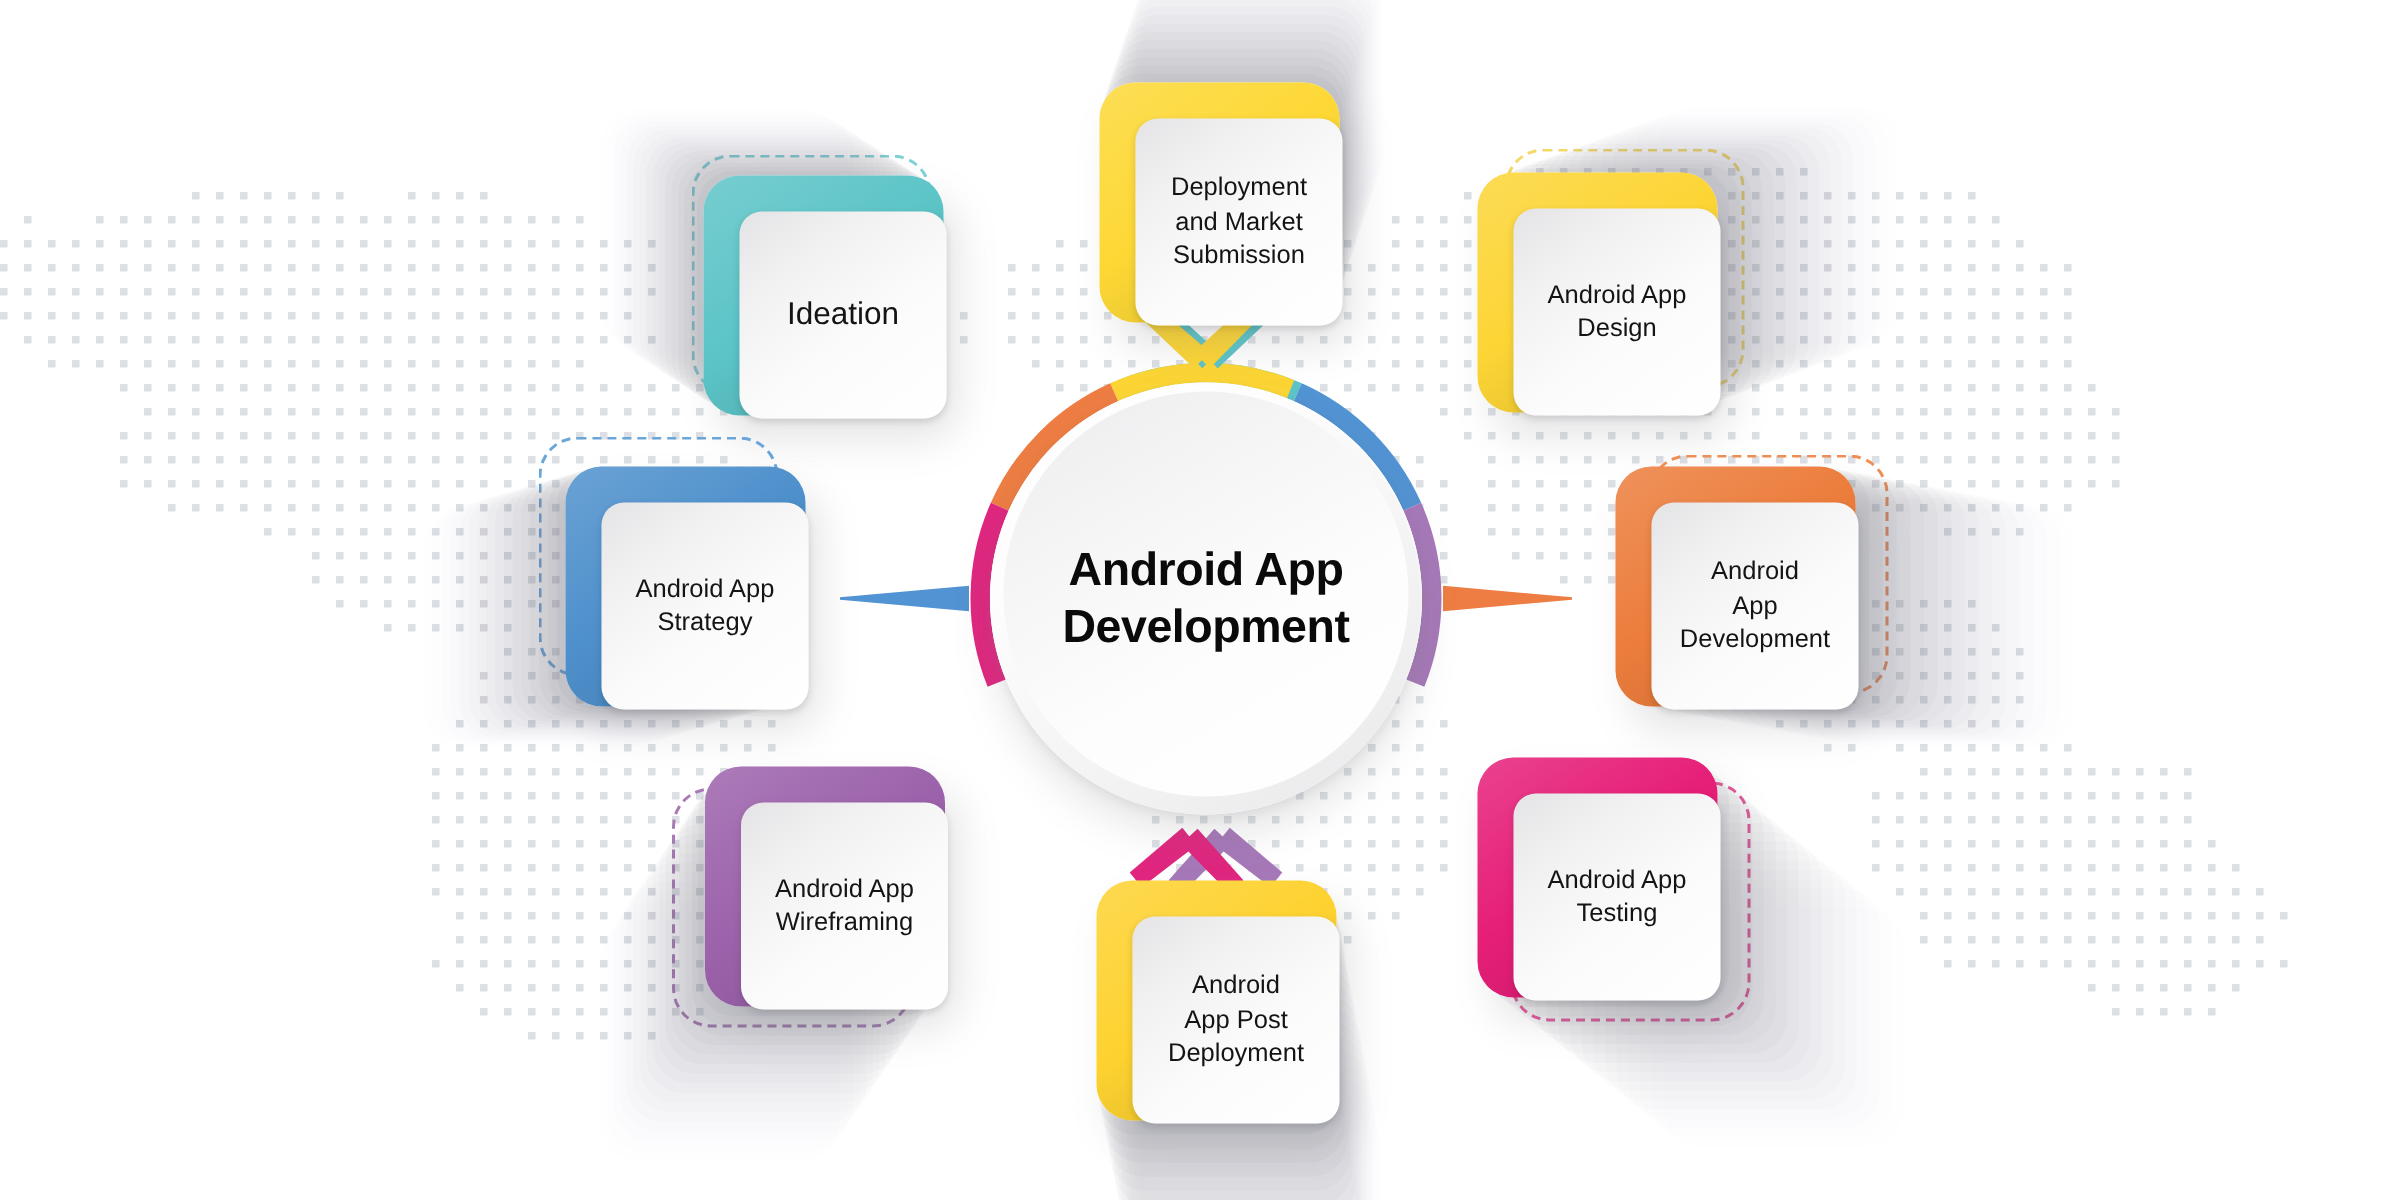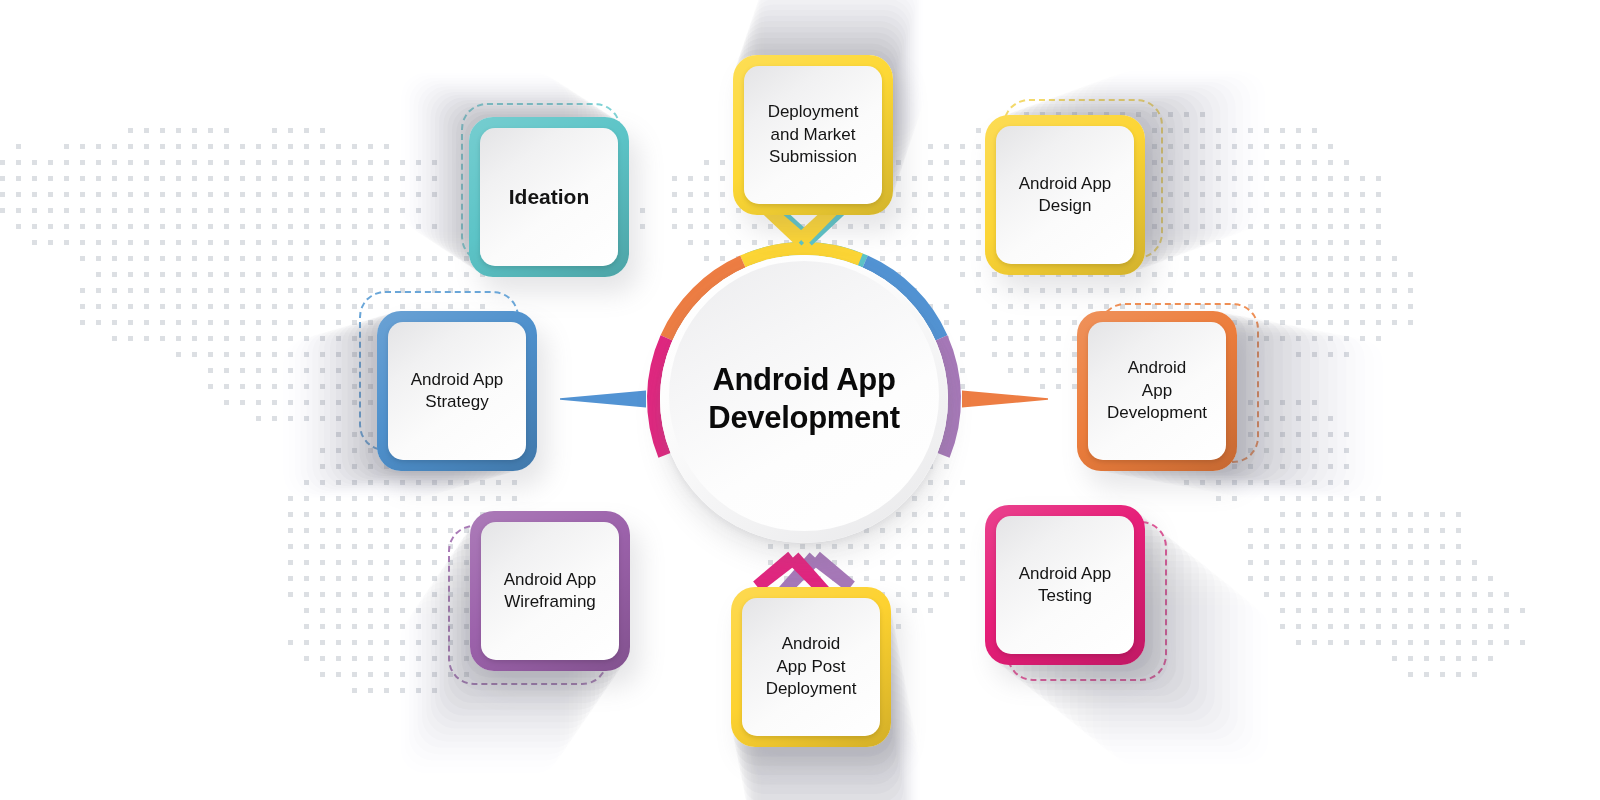--- a/index.html
+++ b/index.html
@@ -93,21 +93,21 @@
     position:absolute;
     left:0; top:0;
     width:160px; height:160px;
     border-radius:24px;
   }
   .node-frame {
     position:absolute;
     left:0; top:0;
     width:160px; height:160px;
     border-radius:24px;
-    padding:11px;
+    padding:24px;
   }
   .node-frame::after {
     content:"";
     position:absolute;
     left:0; top:0; right:0; bottom:0;
     border-radius:24px;
     background:linear-gradient(145deg, rgba(255,255,255,.16) 0%, rgba(255,255,255,0) 46%, rgba(0,0,0,.17) 100%);
     pointer-events:none;
   }
   .node-panel {
@@ -176,21 +176,21 @@
         <div class="node-shadow" style="box-shadow: rgba(120, 122, 130, 0.06) 1.9px -5.6px 0px 0px, rgba(120, 122, 130, 0.055) 3.8px -11.2px 0px 0px, rgba(120, 122, 130, 0.05) 5.6px -16.9px 0px 0px, rgba(120, 122, 130, 0.047) 7.5px -22.5px 0px 0px, rgba(120, 122, 130, 0.043) 9.4px -28.1px 0px 0px, rgba(120, 122, 130, 0.04) 11.3px -33.7px 0px 0px, rgba(120, 122, 130, 0.035) 13.2px -39.3px 0px 0px, rgba(120, 122, 130, 0.03) 15px -45px 0px 0px, rgba(120, 122, 130, 0.027) 16.9px -50.6px 0px 0px, rgba(120, 122, 130, 0.024) 18.8px -56.2px 0px 0px, rgba(120, 122, 130, 0.024) 20.7px -61.8px 0px 0px, rgba(120, 122, 130, 0.02) 22.6px -67.4px 0px 0px, rgba(120, 122, 130, 0.016) 24.4px -73.1px 0px 0px, rgba(120, 122, 130, 0.01) 26.3px -78.7px 0px 0px, rgba(120, 122, 130, 0.008) 28.2px -84.3px 0px 0px, rgba(120, 122, 130, 0.004) 30.1px -89.9px 0px 0px, rgba(110, 112, 120, 0.18) 10px 16px 26px;"></div>
         <div class="node-frame" style="background: rgb(253, 216, 53);">
           <div class="node-panel" style="font-size: 17px;">Deployment
 and Market
 Submission</div>
         </div>
       </div>
       <div class="node" style="left: 469px; top: 117px;">
         <div class="node-dash" style="left: -8px; top: -14px; border-color: rgb(127, 210, 213);"></div>
         <div class="node-shadow" style="box-shadow: rgba(120, 122, 130, 0.06) -4.3px -2.8px 0px 0px, rgba(120, 122, 130, 0.055) -8.5px -5.6px 0px 0px, rgba(120, 122, 130, 0.05) -12.8px -8.3px 0px 0px, rgba(120, 122, 130, 0.047) -17px -11.1px 0px 0px, rgba(120, 122, 130, 0.043) -21.3px -13.9px 0px 0px, rgba(120, 122, 130, 0.04) -25.5px -16.7px 0px 0px, rgba(120, 122, 130, 0.035) -29.8px -19.5px 0px 0px, rgba(120, 122, 130, 0.03) -34px -22.3px 0px 0px, rgba(120, 122, 130, 0.027) -38.3px -25px 0px 0px, rgba(120, 122, 130, 0.024) -42.5px -27.8px 0px 0px, rgba(120, 122, 130, 0.024) -46.8px -30.6px 0px 0px, rgba(120, 122, 130, 0.02) -51px -33.4px 0px 0px, rgba(120, 122, 130, 0.016) -55.3px -36.2px 0px 0px, rgba(120, 122, 130, 0.01) -59.6px -38.9px 0px 0px, rgba(120, 122, 130, 0.008) -63.8px -41.7px 0px 0px, rgba(120, 122, 130, 0.004) -68.1px -44.5px 0px 0px, rgba(110, 112, 120, 0.18) 10px 16px 26px;"></div>
-        <div class="node-frame" style="background: rgb(92, 196, 199); font-weight: bold;">
+        <div class="node-frame" style="background: rgb(92, 196, 199);">
           <div class="node-panel" style="font-size: 21px;">Ideation</div>
         </div>
       </div>
       <div class="node" style="left: 985px; top: 115px;">
         <div class="node-dash" style="left: 18px; top: -16px; border-color: rgb(243, 217, 106);"></div>
         <div class="node-shadow" style="box-shadow: rgba(120, 122, 130, 0.06) 7.5px -2.7px 0px 0px, rgba(120, 122, 130, 0.055) 15.1px -5.5px 0px 0px, rgba(120, 122, 130, 0.05) 22.6px -8.2px 0px 0px, rgba(120, 122, 130, 0.047) 30.1px -11px 0px 0px, rgba(120, 122, 130, 0.043) 37.7px -13.7px 0px 0px, rgba(120, 122, 130, 0.04) 45.2px -16.5px 0px 0px, rgba(120, 122, 130, 0.035) 52.7px -19.2px 0px 0px, rgba(120, 122, 130, 0.03) 60.3px -21.9px 0px 0px, rgba(120, 122, 130, 0.027) 67.8px -24.7px 0px 0px, rgba(120, 122, 130, 0.024) 75.3px -27.4px 0px 0px, rgba(120, 122, 130, 0.024) 82.9px -30.2px 0px 0px, rgba(120, 122, 130, 0.02) 90.4px -32.9px 0px 0px, rgba(120, 122, 130, 0.016) 97.9px -35.7px 0px 0px, rgba(120, 122, 130, 0.01) 105.5px -38.4px 0px 0px, rgba(120, 122, 130, 0.008) 113px -41.2px 0px 0px, rgba(120, 122, 130, 0.004) 120.5px -43.9px 0px 0px, rgba(110, 112, 120, 0.18) 10px 16px 26px;"></div>
         <div class="node-frame" style="background: rgb(252, 213, 53);">
           <div class="node-panel" style="font-size: 17px;">Android App
 Design</div>
         </div>

